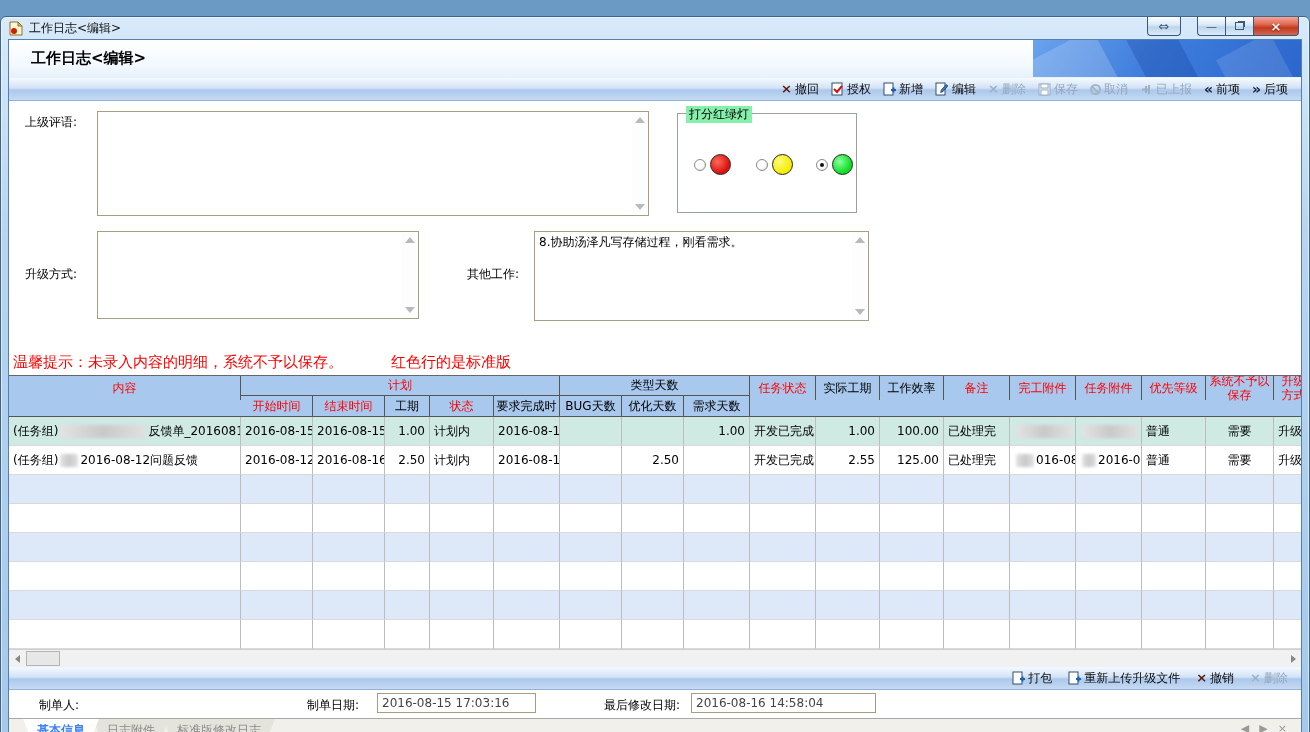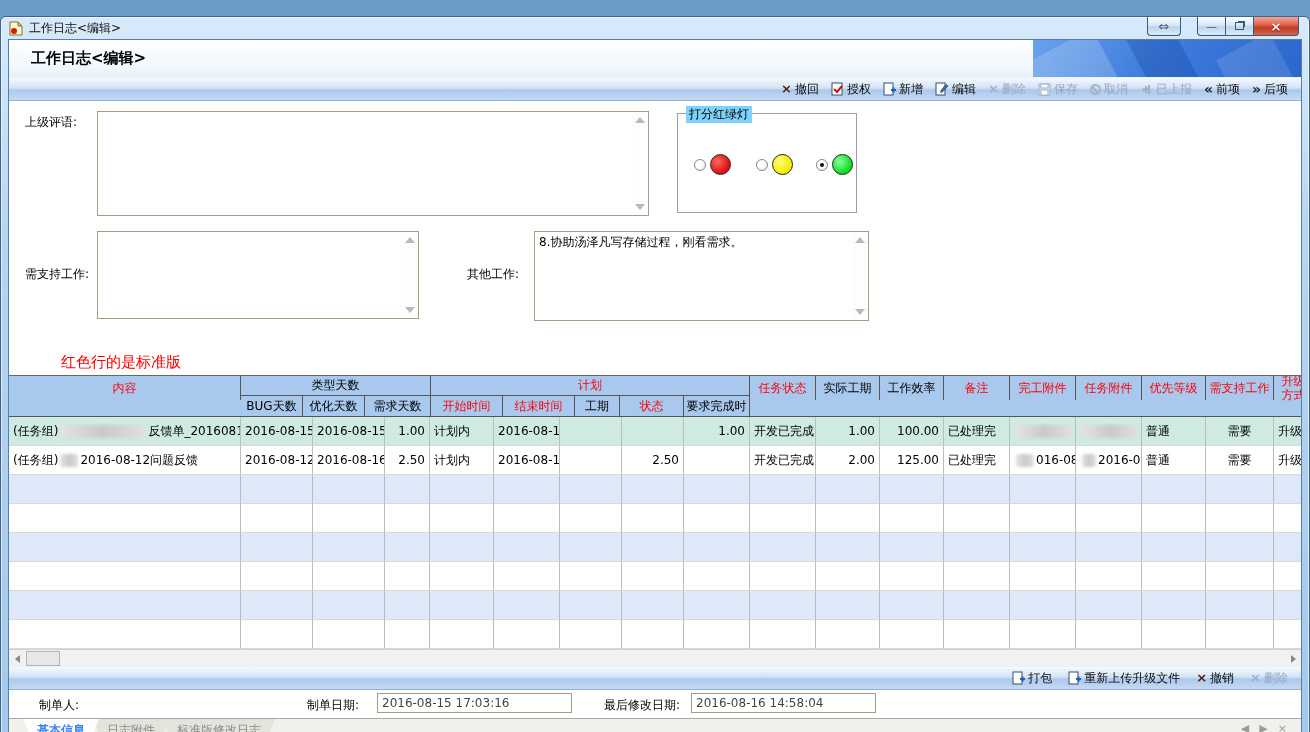--- a/index.html
+++ b/index.html
@@ -56,21 +56,21 @@
   .formarea { position:relative; height:248px; background:#fff; }
   .flabel { position:absolute; color:#000; }
   .tarea { position:absolute; background:#fff; border:1px solid #a89c82; }
   .tarea .txt { position:absolute; left:4px; top:2px; right:18px; bottom:2px; overflow:hidden; font-size:12px; line-height:16px; }
   .vrail { position:absolute; top:1px; right:1px; bottom:1px; width:15px; background:#fdfdfd; }
   .tri-up,.tri-down { position:absolute; left:3px; width:0; height:0; border-left:5px solid transparent; border-right:5px solid transparent; }
   .tri-up { top:4px; border-bottom:6px solid #b9b9b9; }
   .tri-down { bottom:4px; border-top:6px solid #b9b9b9; }
 
   .groupbox { position:absolute; left:668px; top:12px; width:180px; height:100px; border:1px solid #9aa0a8; }
-  .gb-title { position:absolute; left:8px; top:-8px; background:#7dd3fc; padding:0 3px; }
+  .gb-title { position:absolute; left:8px; top:-8px; background:#86efac; padding:0 3px; }
   .tl-item { position:absolute; top:40px; display:flex; align-items:center; gap:4px; cursor:pointer; }
   .radio { width:12px; height:12px; border-radius:50%; border:1px solid #8a8a8a;
     background:radial-gradient(circle at 35% 35%,#fff 40%,#dcdcdc); position:relative; }
   .radio.sel::after { content:""; position:absolute; left:3px; top:3px; width:4px; height:4px; border-radius:50%; background:#111; }
   .lamp { width:21px; height:21px; border-radius:50%; border:1px solid #222; }
 
   .notice { height:26px; display:flex; align-items:center; padding-left:4px; color:#ff0000; font-size:15px; background:#fff; }
   .notice .sub { margin-left:48px;text-align:right; }
 
   
@@ -234,72 +234,73 @@
         <div class="tl-item" style="left:78px;">
           <span class="radio"></span>
           <span class="lamp" style="background:radial-gradient(circle at 35% 35%, #fffa80, #f4ee00 65%);"></span>
         </div>
         <div class="tl-item" style="left:138px;">
           <span class="radio sel"></span>
           <span class="lamp" style="background:radial-gradient(circle at 35% 35%, #8cffa0, #0ddf22 65%);"></span>
         </div>
       </div>
 
-      <span class="flabel" style="left:16px; top:165px;">需支持工作:</span>
+      <span class="flabel" style="left:16px; top:165px;">升级方式:</span>
       <div class="tarea" style="left:88px; top:130px; width:322px; height:88px;">
         <div class="txt"></div>
         <div class="vrail">
             <span class="tri-up"></span>
             <span class="tri-down"></span>
           </div>
       </div>
 
       <span class="flabel" style="left:458px; top:165px;">其他工作:</span>
       <div class="tarea" style="left:525px; top:130px; width:335px; height:90px;">
         <div class="txt">8.协助汤泽凡写存储过程，刚看需求。</div>
         <div class="vrail">
             <span class="tri-up"></span>
             <span class="tri-down"></span>
           </div>
       </div>
     </div>
 
     <div class="notice">
+      <span>温馨提示：未录入内容的明细，系统不予以保存。</span>
       <span class="sub">红色行的是标准版</span>
     </div>
 
     <div class="grid">
       <div class="ghead">
         <div class="hcell hfull c0 red">内容</div>
-        <div class="hgroup" style="width:190px;">
-          <div class="htop">类型天数</div>
-          <div class="hsub">
-            <div class="hcell c6">BUG天数</div>
-            <div class="hcell c7">优化天数</div>
-            <div class="hcell c8">需求天数</div>
-          </div>
-        </div>
         <div class="hgroup" style="width:319px;">
           <div class="htop red">计划</div>
           <div class="hsub">
             <div class="hcell c1 red">开始时间</div>
             <div class="hcell c2 red">结束时间</div>
             <div class="hcell c3">工期</div>
             <div class="hcell c4 red">状态</div>
             <div class="hcell c5">要求完成时</div>
           </div>
         </div>
+        <div class="hgroup" style="width:190px;">
+          <div class="htop">类型天数</div>
+          <div class="hsub">
+            <div class="hcell c6">BUG天数</div>
+            <div class="hcell c7">优化天数</div>
+            <div class="hcell c8">需求天数</div>
+          </div>
+        </div>
         <div class="hcell hfull c9 red">任务状态</div>
         <div class="hcell hfull c10">实际工期</div>
         <div class="hcell hfull c11">工作效率</div>
         <div class="hcell hfull c12 red">备注</div>
         <div class="hcell hfull c13 red">完工附件</div>
         <div class="hcell hfull c14 red">任务附件</div>
         <div class="hcell hfull c15 red">优先等级</div>
-        <div class="hcell hfull c16 red">需支持工作</div>
+        <div class="hcell hfull c16 red">系统不予以保存</div>
         <div class="hcell hfull c17 red">升级方式</div>
       </div>
 
       <div class="grow rsel">
         <div class="cell c0">
             <span>(任务组)</span>
             <span class="redact" style="width:86px"></span>
             <span>反馈单_20160815</span>
           </div>
         <div class="cell c1">2016-08-15</div>
@@ -333,21 +334,21 @@
           </div>
         <div class="cell c1">2016-08-12</div>
         <div class="cell c2">2016-08-16</div>
         <div class="cell c3 num">2.50</div>
         <div class="cell c4">计划内</div>
         <div class="cell c5">2016-08-19</div>
         <div class="cell c6 num"></div>
         <div class="cell c7 num">2.50</div>
         <div class="cell c8 num"></div>
         <div class="cell c9">开发已完成</div>
-        <div class="cell c10 num">2.00</div>
+        <div class="cell c10 num">2.55</div>
         <div class="cell c11 num">125.00</div>
         <div class="cell c12">已处理完</div>
         <div class="cell c13">
             <span class="redact" style="width:18px"></span>
             <span>016-08</span>
           </div>
         <div class="cell c14">
             <span class="redact" style="width:14px"></span>
             <span>2016-08</span>
           </div>
@@ -509,21 +510,21 @@
       </div>
       <div class="tbtn disabled">
         <span class="xg">×</span>
         <span>删除</span>
       </div>
     </div>
 
     <div class="footform">
       <span class="flabel" style="left:30px; top:7px;">制单人:</span>
       <span class="flabel" style="left:298px; top:7px;">制单日期:</span>
-      <div class="finput" style="left:368px; width:195px;text-align:center;">
+      <div class="finput" style="left:368px; width:159px;text-align:center;">
           <span class="fdate">2016-08-15 17:03:16</span>
         </div>
       <span class="flabel" style="left:595px; top:7px;">最后修改日期:</span>
       <div class="finput" style="left:682px; width:185px;">
           <span class="fdate">2016-08-16 14:58:04</span>
         </div>
     </div>
 
     <div class="tabbar">
       <div class="tab active">基本信息</div>

